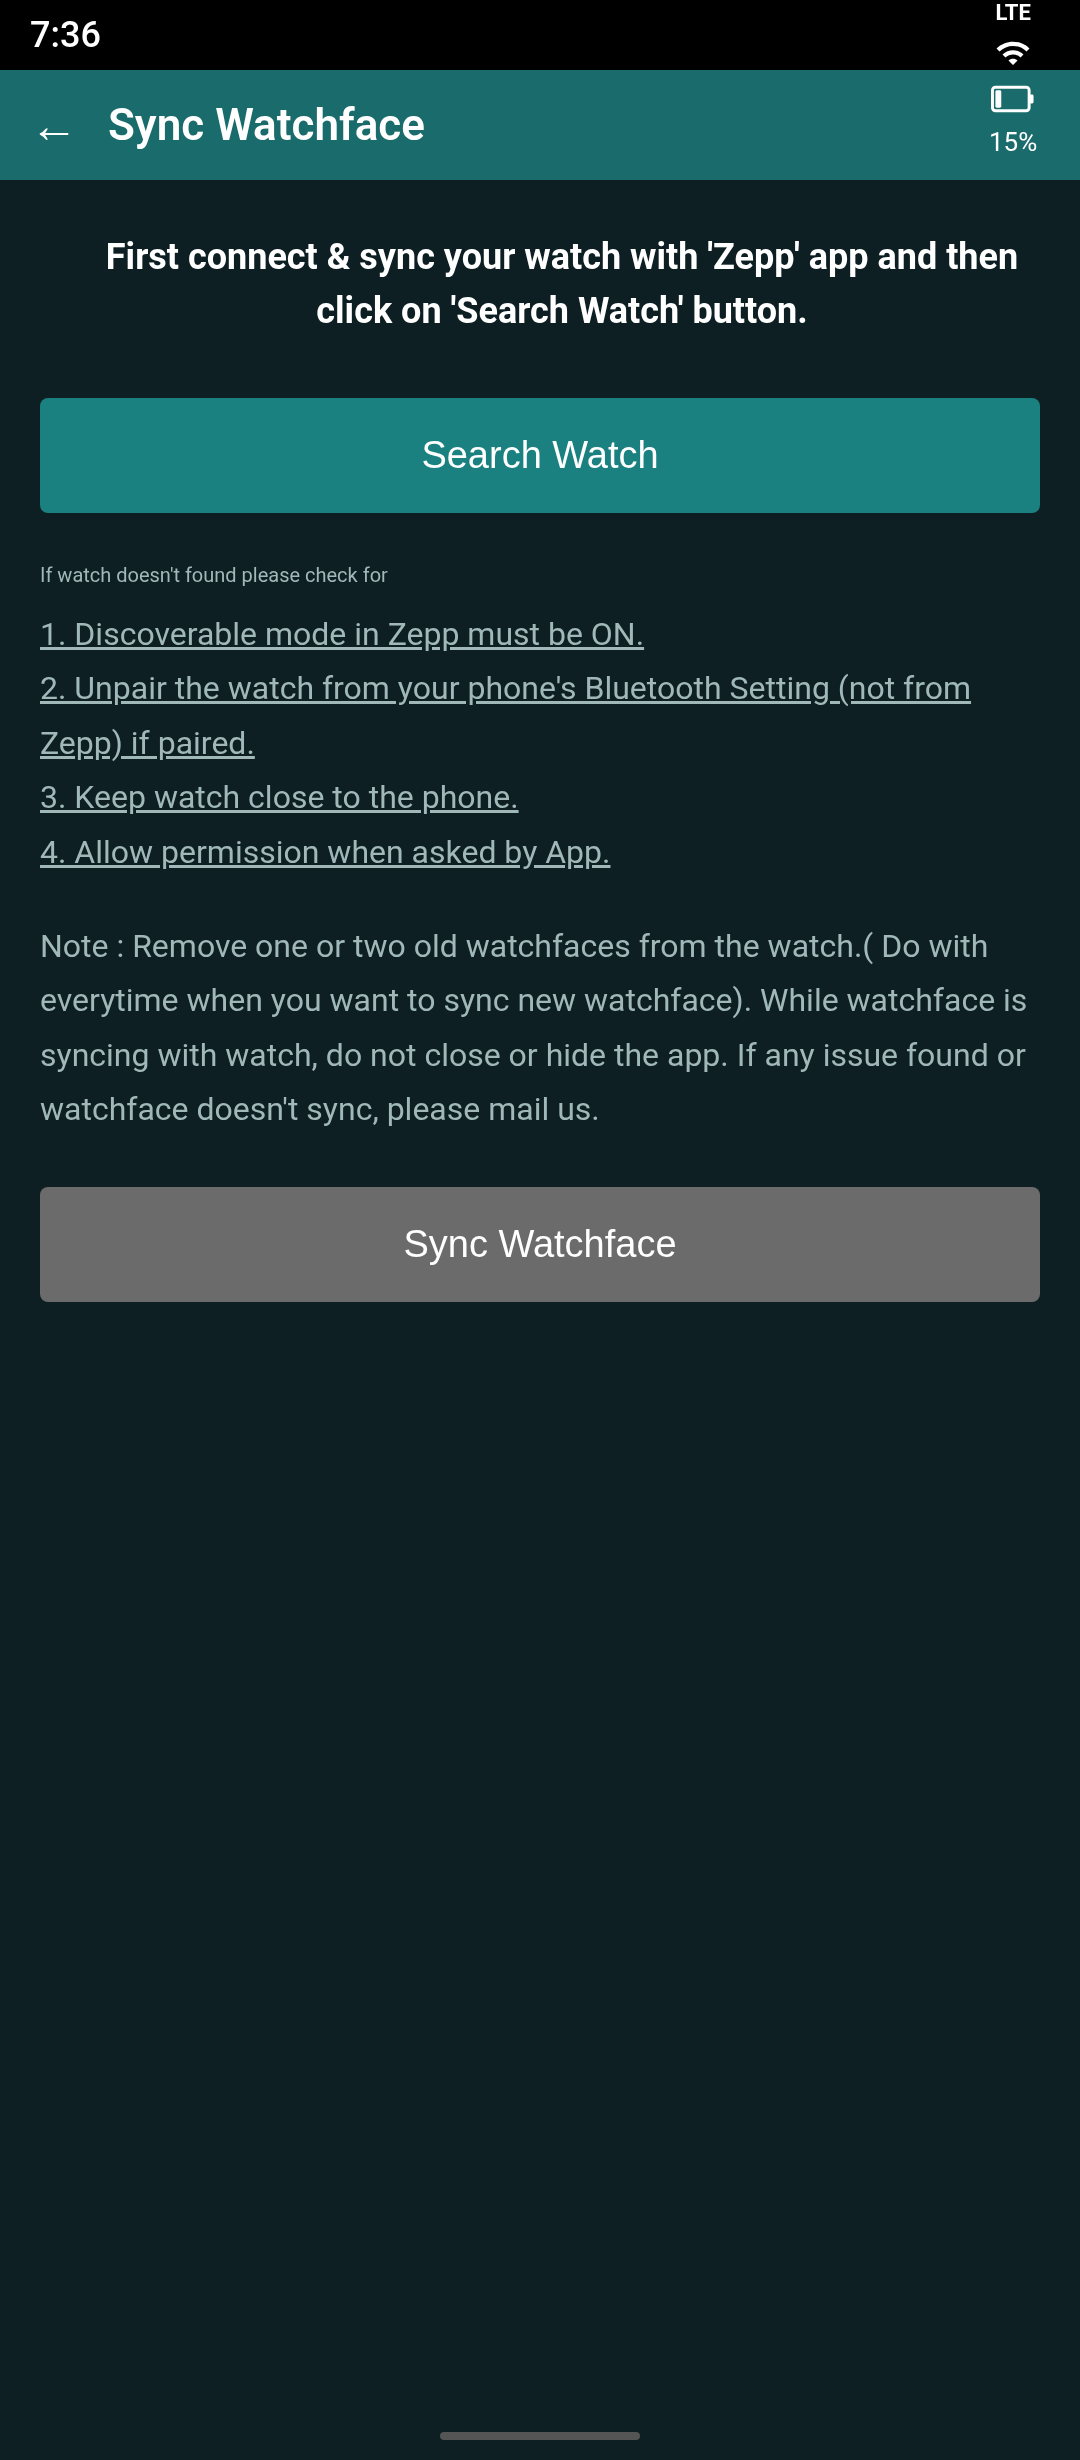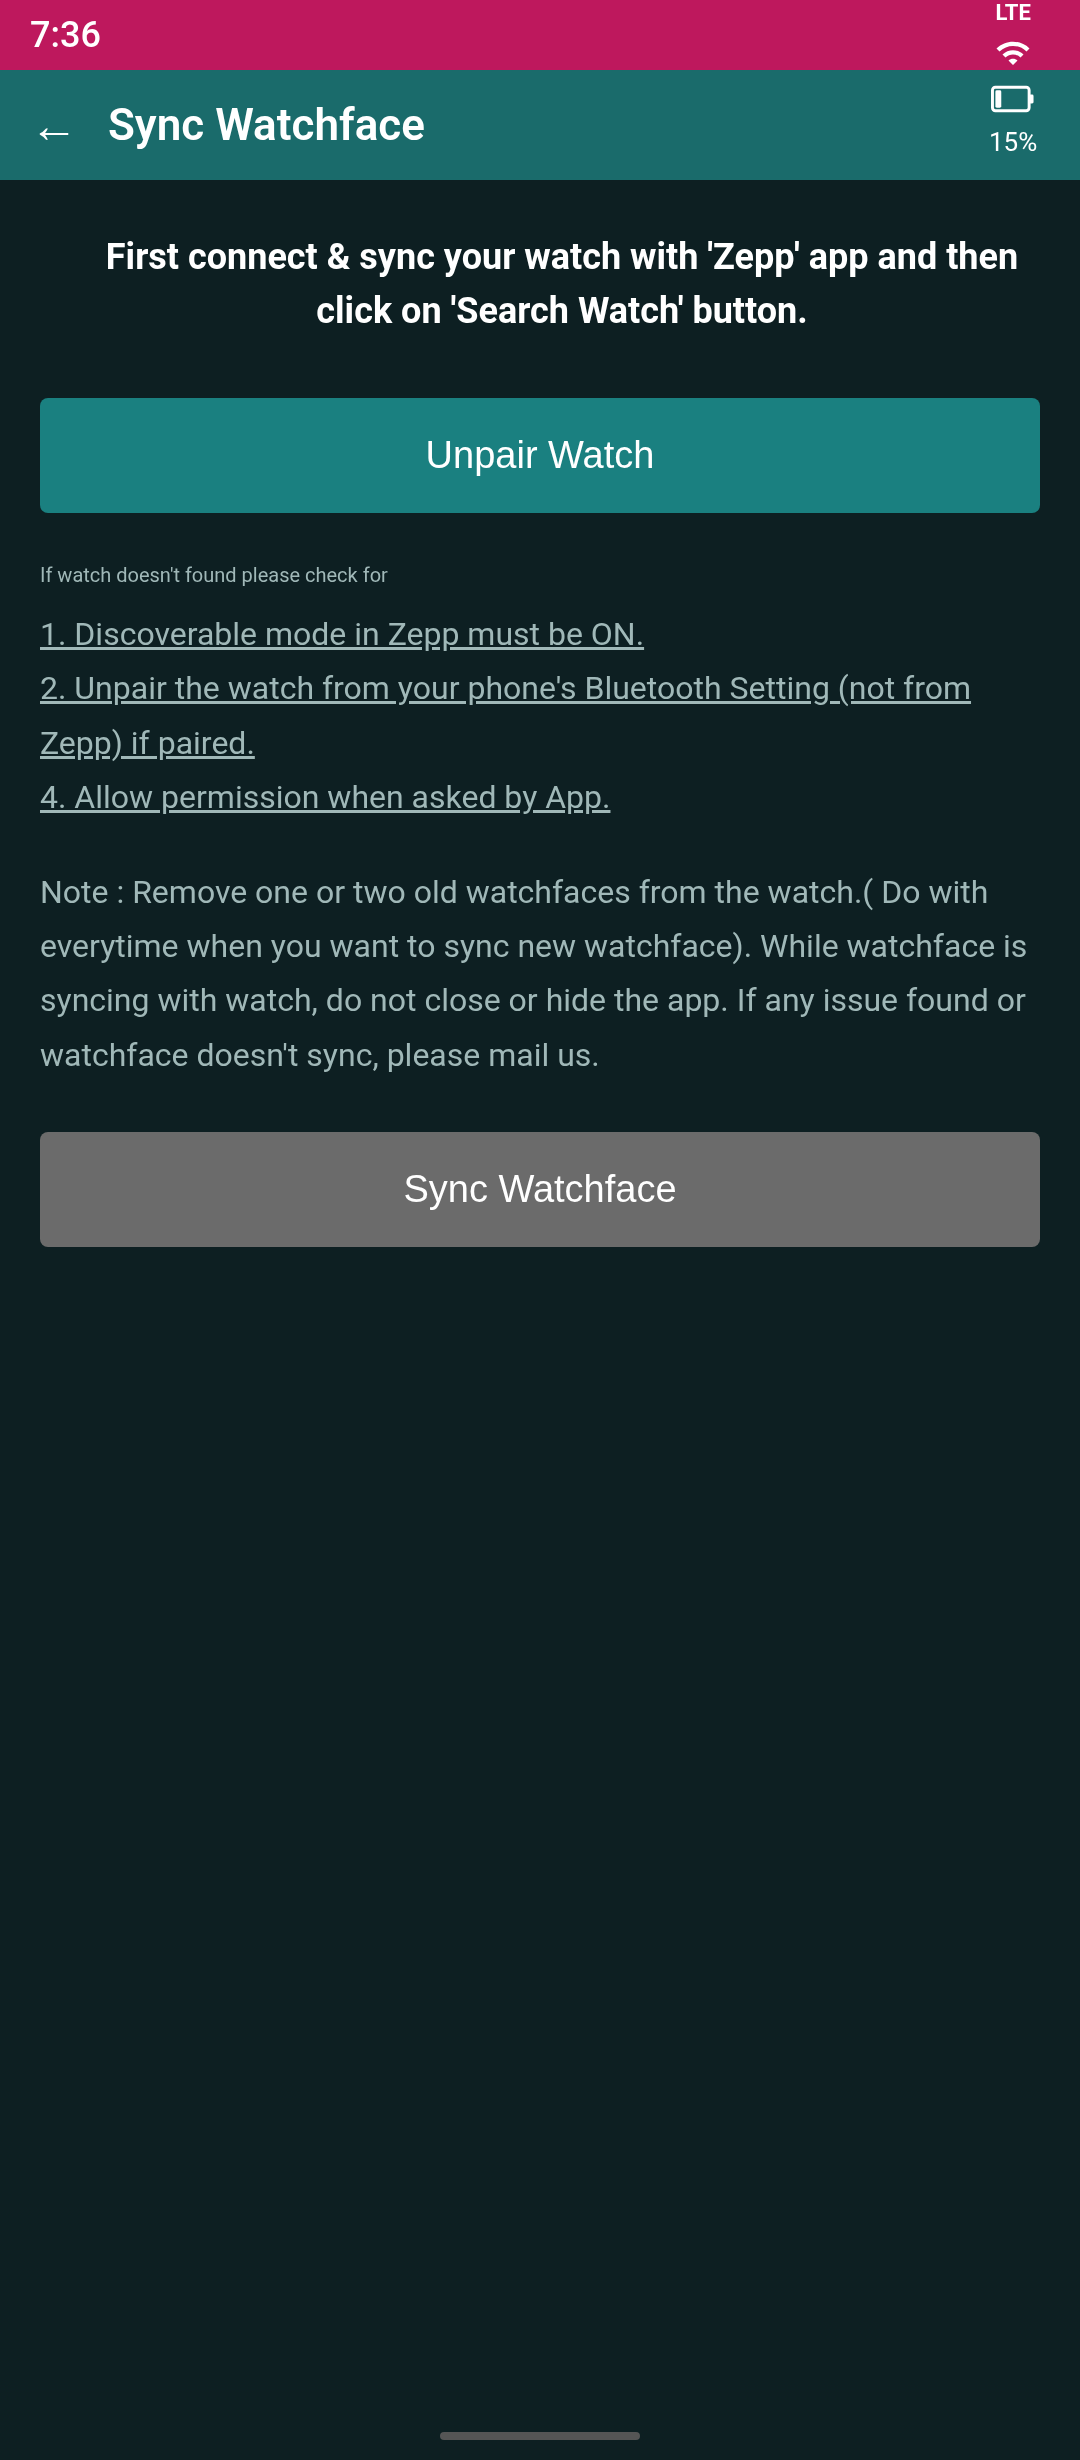--- a/index.html
+++ b/index.html
@@ -15,21 +15,21 @@
       background-color: #0d1f22;
       font-family: 'Roboto', Arial, sans-serif;
       color: #ffffff;
       overflow: hidden;
     }
 
     
     .status-bar {
       width: 100%;
       height: 70px;
-      background-color: #be185d;
+      background-color: #000000;
       display: flex;
       align-items: center;
       justify-content: space-between;
       padding: 16px 30px;
     }
 
     .status-time {
       font-size: 36px;
       font-weight: 500;
       color: #ffffff;
@@ -193,27 +193,28 @@
 
 <div class="app-bar">
   <span class="back-arrow">←</span>
   <span class="app-bar-title">Sync Watchface</span>
 </div>
 
 <div class="main-content">
 
   <p class="instruction-text">First connect &amp; sync your watch with 'Zepp' app and then click on 'Search Watch' button.</p>
 
-  <button class="search-watch-btn">Unpair Watch</button>
+  <button class="search-watch-btn">Search Watch</button>
 
   <div class="tips-section">
     <p class="tips-intro">If watch doesn't found please check for</p>
     <div class="tips-list">
       <p>1. Discoverable mode in Zepp must be ON.</p>
       <p>2. Unpair the watch from your phone's Bluetooth Setting (not from Zepp) if paired.</p>
+      <p>3. Keep watch close to the phone.</p>
       <p>4. Allow permission when asked by App.</p>
     </div>
   </div>
 
   <p class="note-section">Note : Remove one or two old watchfaces from the watch.( Do with everytime when you want to sync new watchface). While watchface is syncing with watch, do not close or hide the app. If any issue found or watchface doesn't sync, please mail us.</p>
 
   <button class="sync-watchface-btn">Sync Watchface</button>
 
 </div>
 

